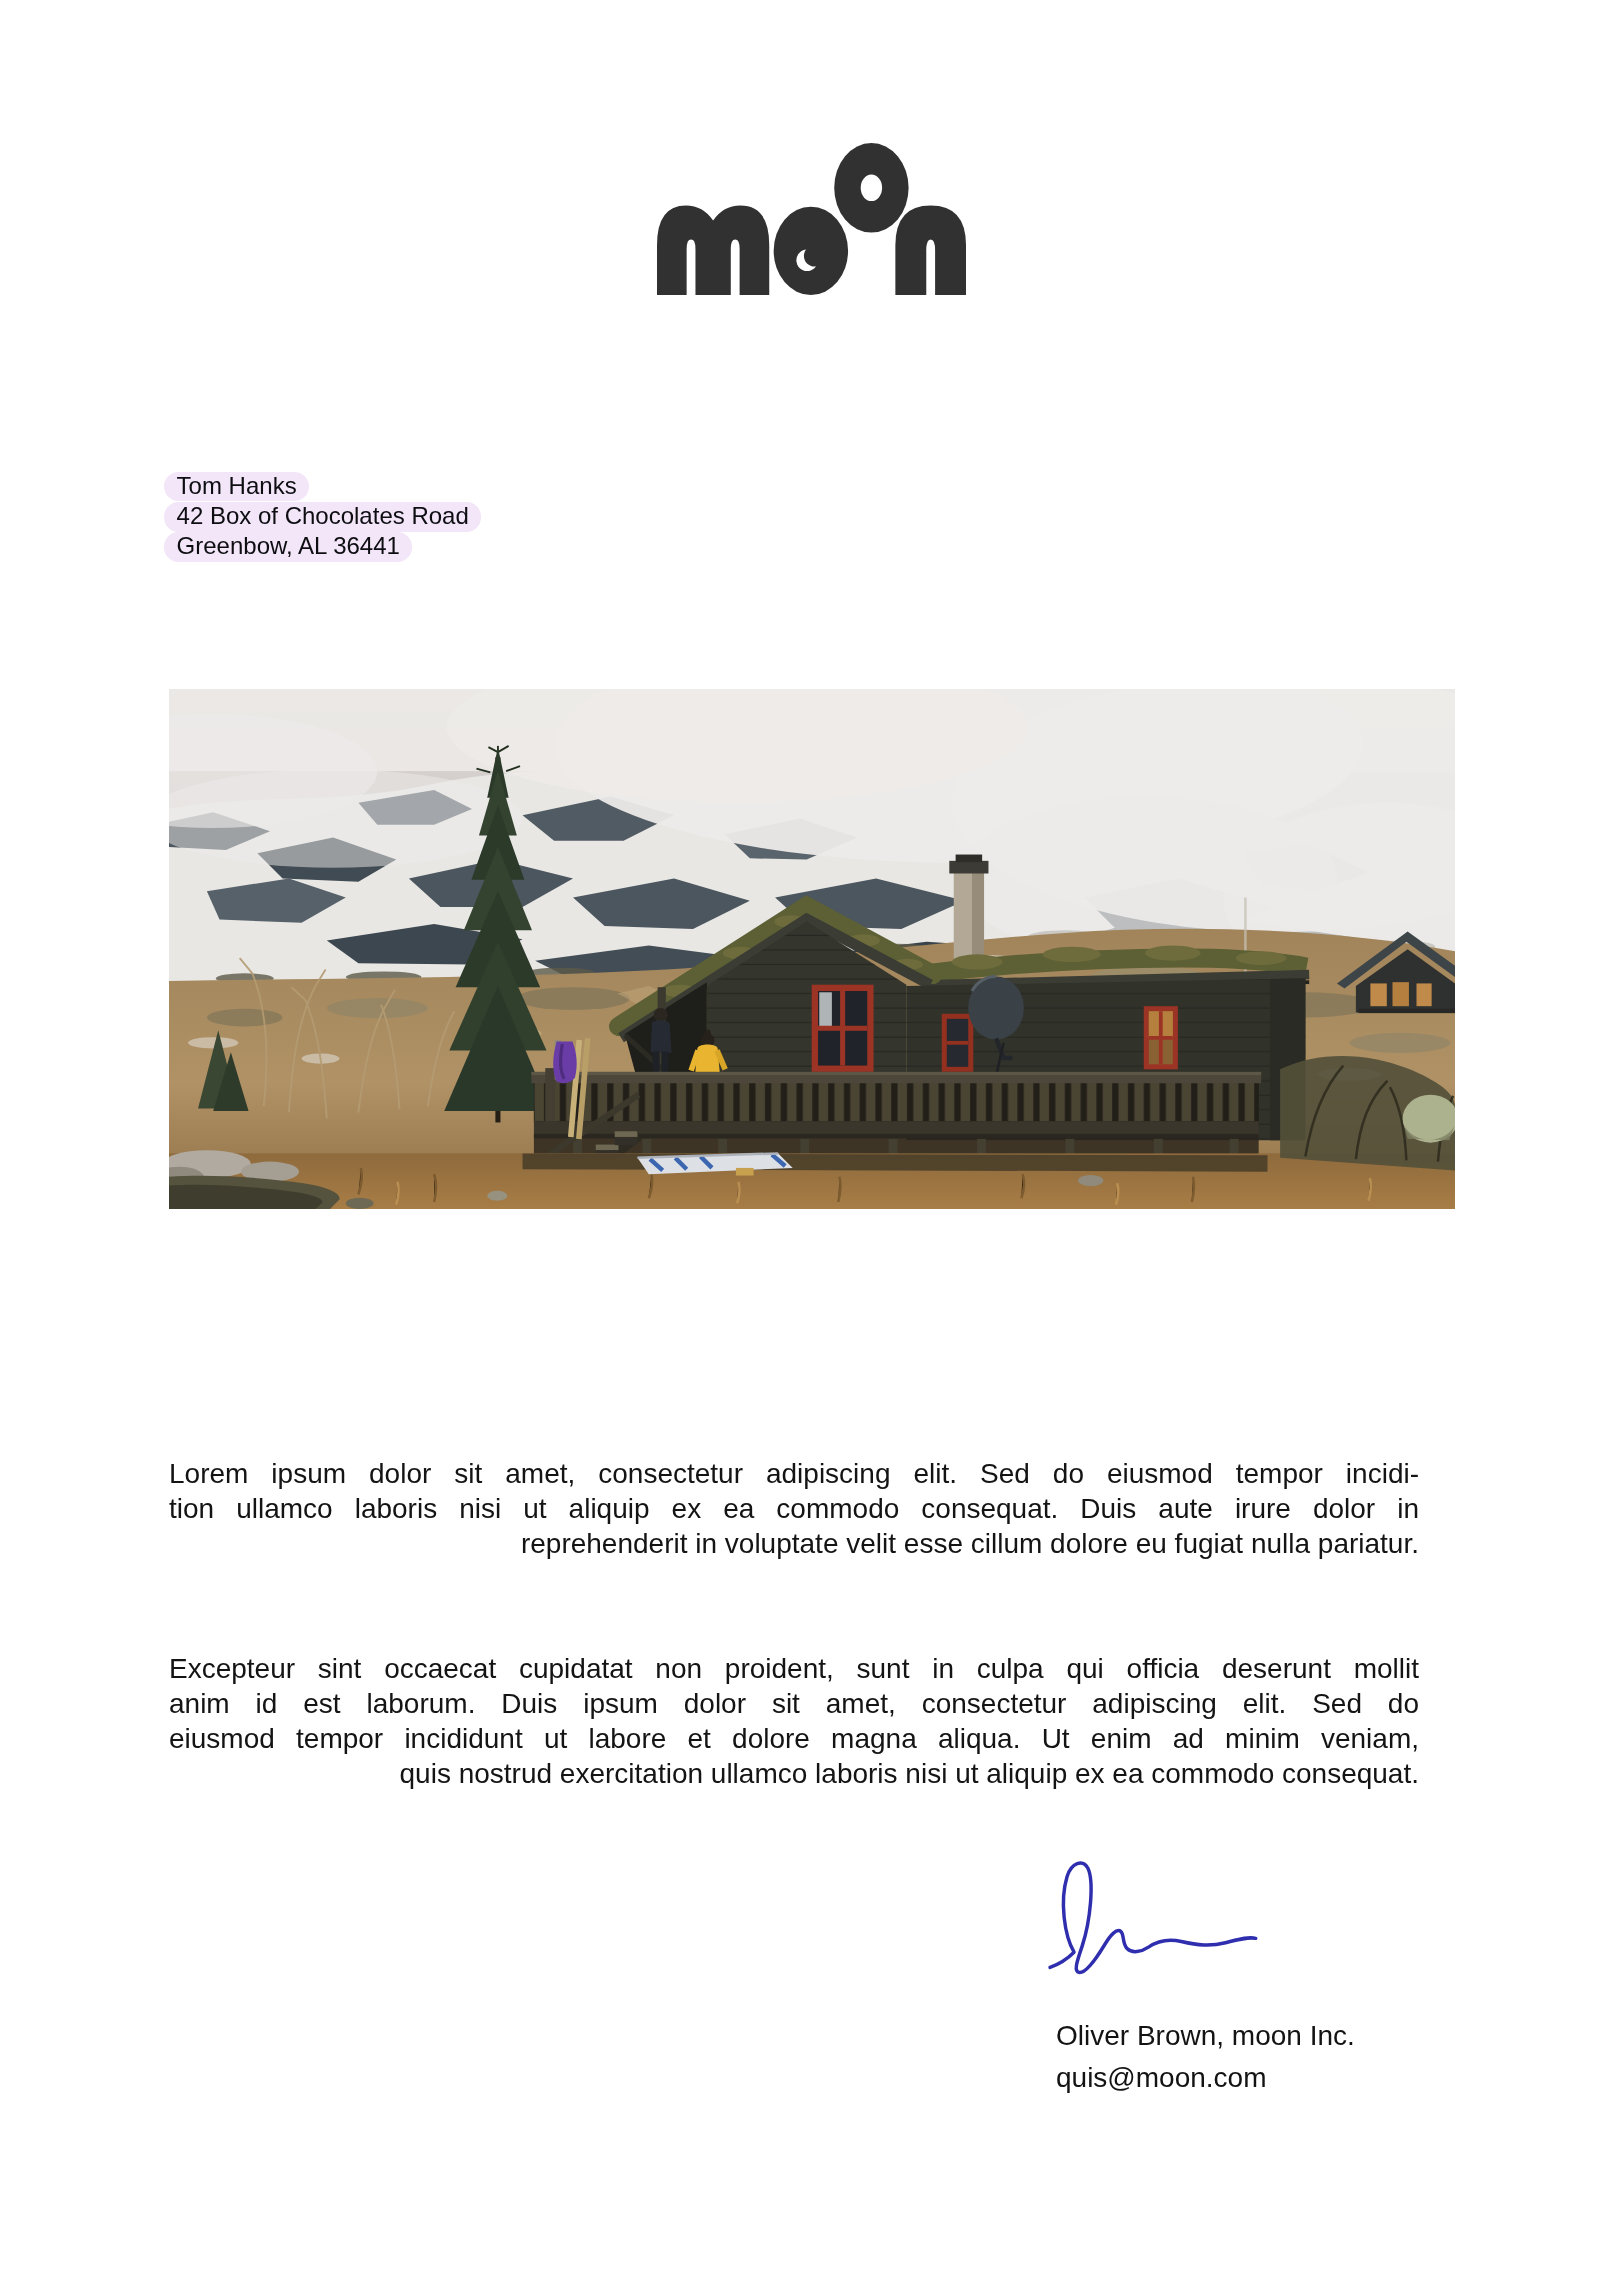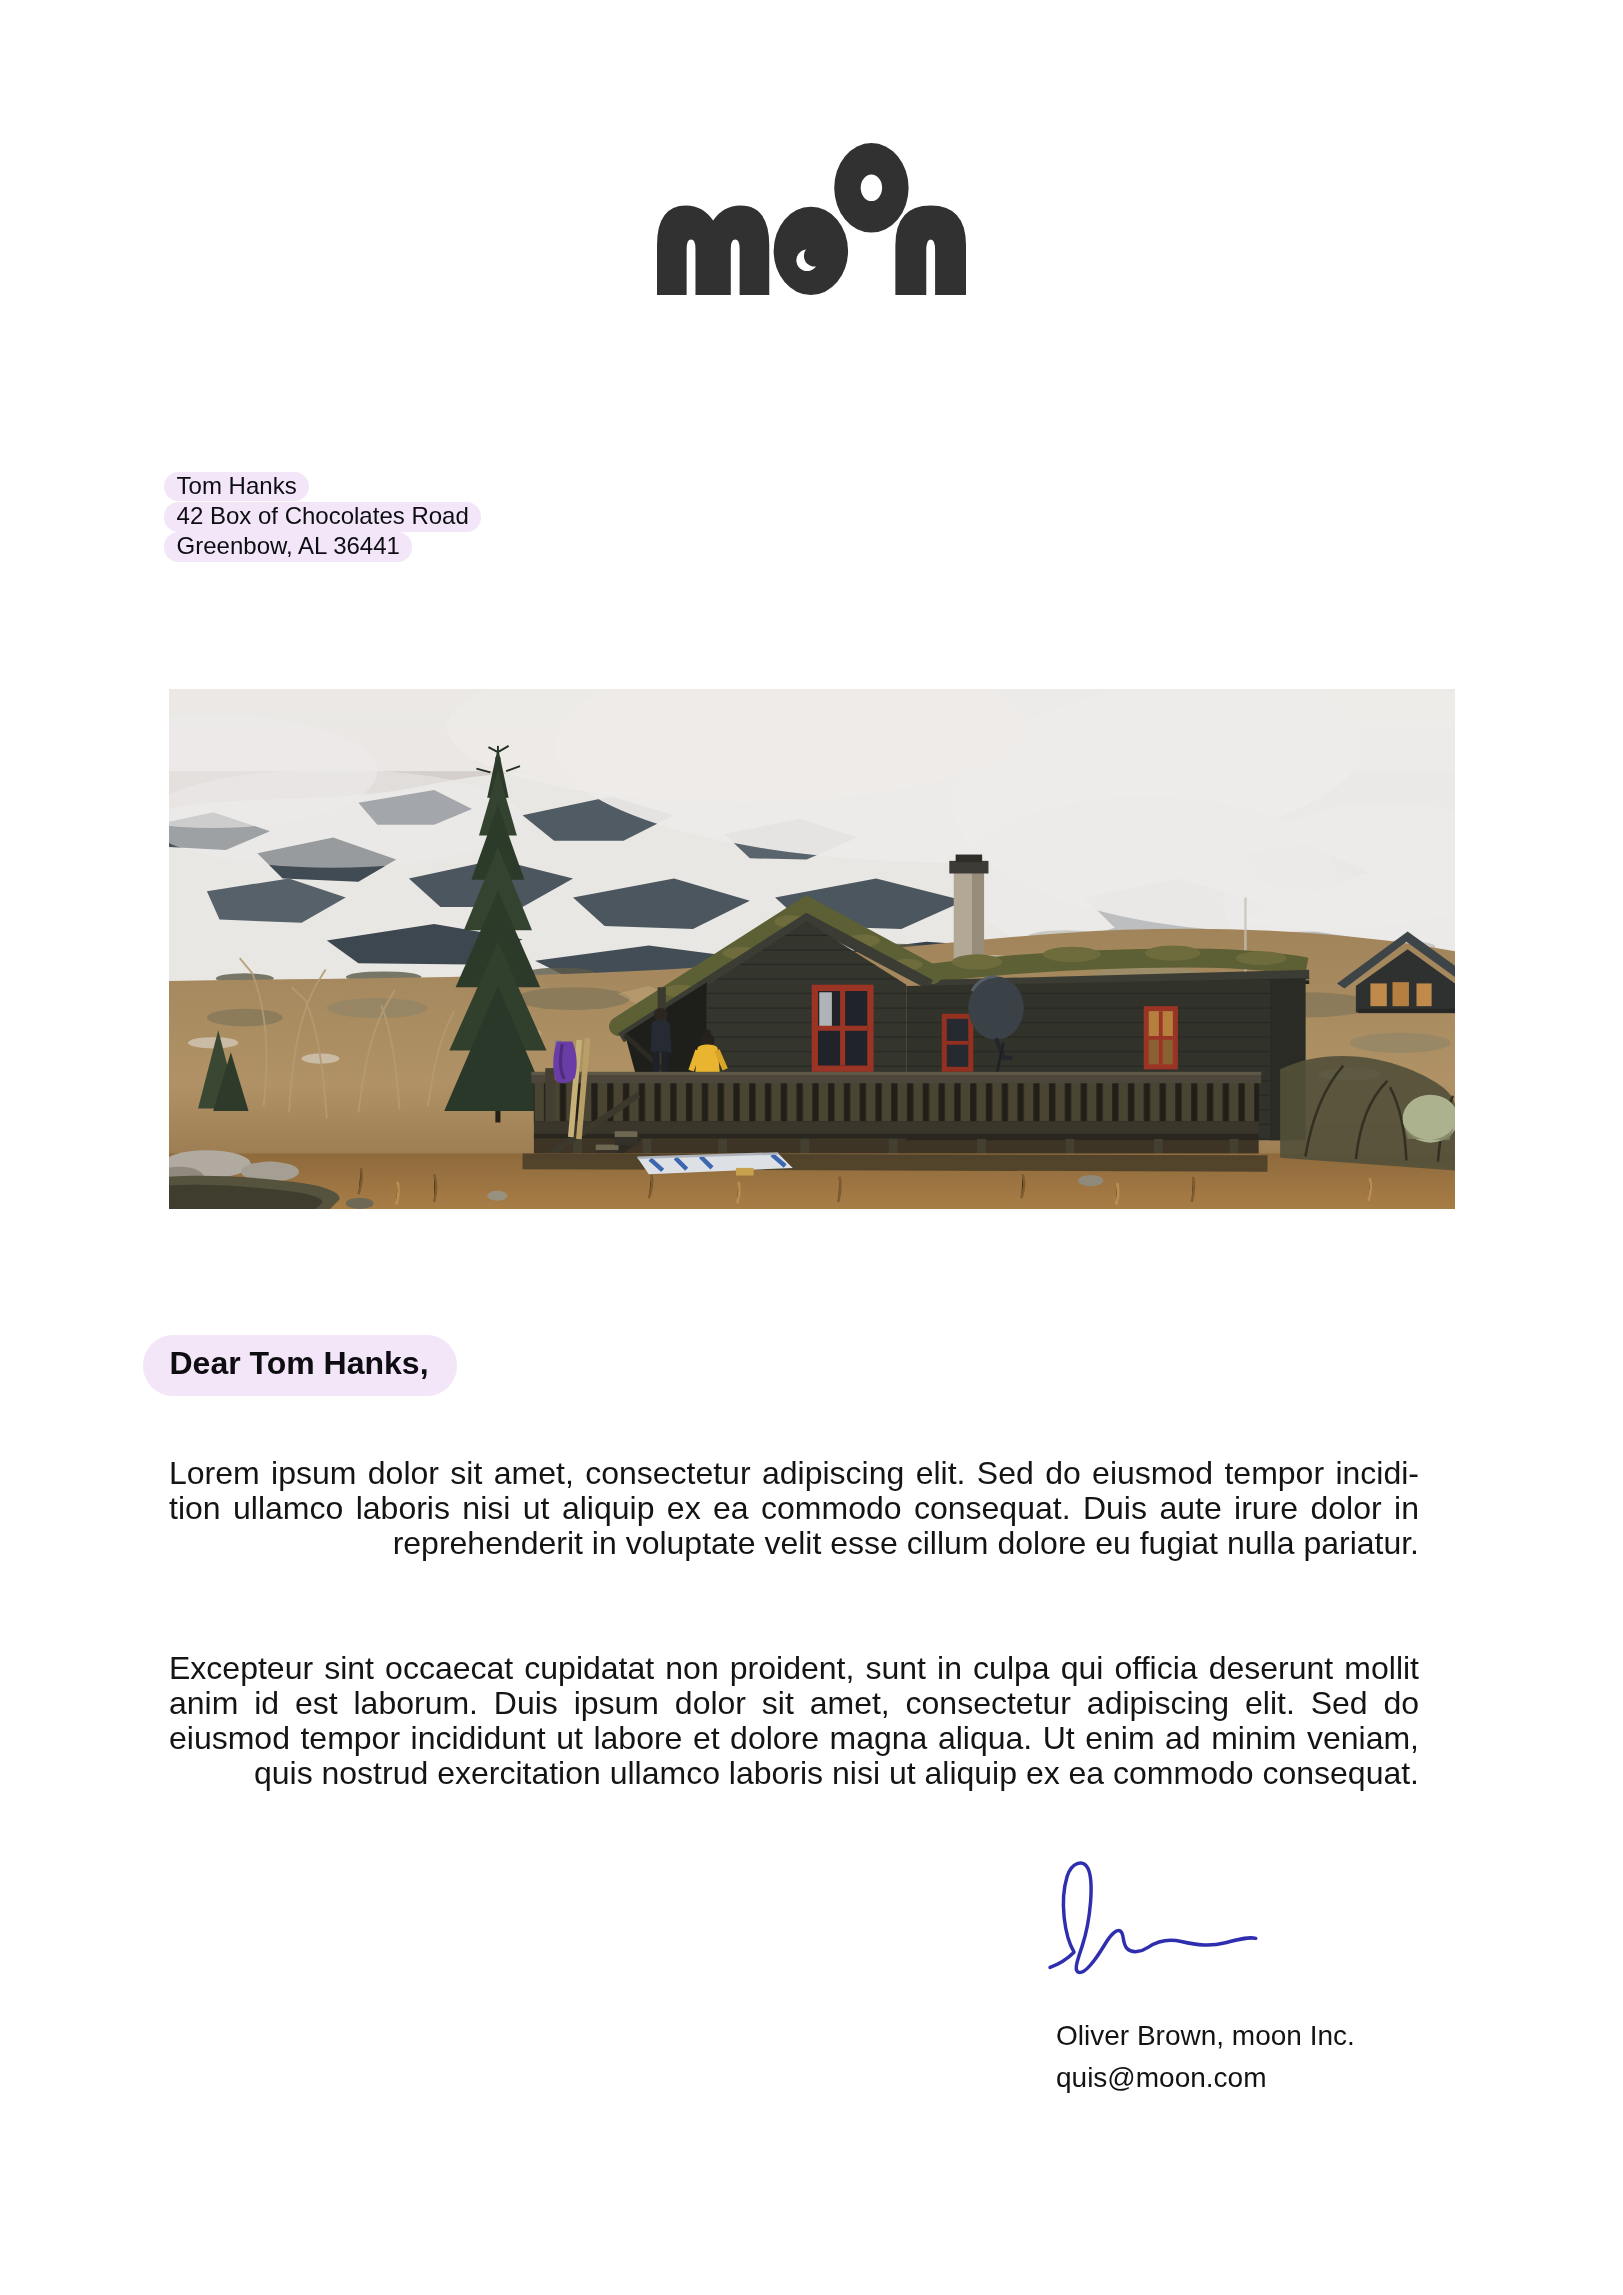--- a/index.html
+++ b/index.html
@@ -17,21 +17,21 @@
     padding:1.3px 12.6px 3.2px 12.6px; font-size:24px; line-height:25px; color:#0d0d12;
     margin-bottom:0.6px; white-space:nowrap;
   }
   .photo-wrap{position:absolute; left:169px; top:689px; width:1286px; height:520px;}
   .photo-wrap svg{display:block; width:100%; height:100%;}
   .greeting{
     position:absolute; left:143px; top:1335px; width:fit-content;
     background:var(--accent); border-radius:30px; padding:10px 28px 14px 26.5px;
     font-size:32px; font-weight:bold; color:#0d0d12; white-space:nowrap;
   }
-  .para{position:absolute; left:169px; width:1250px; font-size:32px; line-height:35px; color:var(--text);}
+  .para{position:absolute; left:169px; width:1250px; font-size:28px; line-height:35px; color:var(--text);}
   .p1{top:1456px;} .p2{top:1651px;}
   .jline{text-align:justify; text-align-last:justify;}
   .lline{text-align:right;}
   .signature{position:absolute; left:1045px; top:1857px; width:224px; height:133px;}
   .signoff{position:absolute; left:1056px; top:2015px; font-size:28px; line-height:42px; color:#131313;}
 </style>
 </head>
 <body>
 
 <div class="page">
@@ -364,21 +364,20 @@
         </g>
         <ellipse cx="1998" cy="680" rx="44" ry="38" fill="#adb28e"></ellipse>
         <path d="M1956,690 A44,38 0 0 0 2036,692 L2028,714 L1962,712 Z" fill="#7e8164" opacity="0.8"></path>
         <ellipse cx="1460" cy="778" rx="20" ry="9" fill="#8f8a7c"></ellipse>
         <ellipse cx="520" cy="802" rx="16" ry="8" fill="#97927f"></ellipse>
         <ellipse cx="302" cy="814" rx="22" ry="9" fill="#6e6954"></ellipse>
       </g>
     </svg>
   </div>
 
-  <div class="greeting">Dear Tom Hanks,</div>
 
   <div class="para p1">
     <div class="jline">Lorem ipsum dolor sit amet, consectetur adipiscing elit. Sed do eiusmod tempor incidi-</div>
     <div class="jline">tion ullamco laboris nisi ut aliquip ex ea commodo consequat. Duis aute irure dolor in</div>
     <div class="lline">reprehenderit in voluptate velit esse cillum dolore eu fugiat nulla pariatur.</div>
   </div>
 
   <div class="para p2">
     <div class="jline">Excepteur sint occaecat cupidatat non proident, sunt in culpa qui officia deserunt mollit</div>
     <div class="jline">anim id est laborum. Duis ipsum dolor sit amet, consectetur adipiscing elit. Sed do</div>

